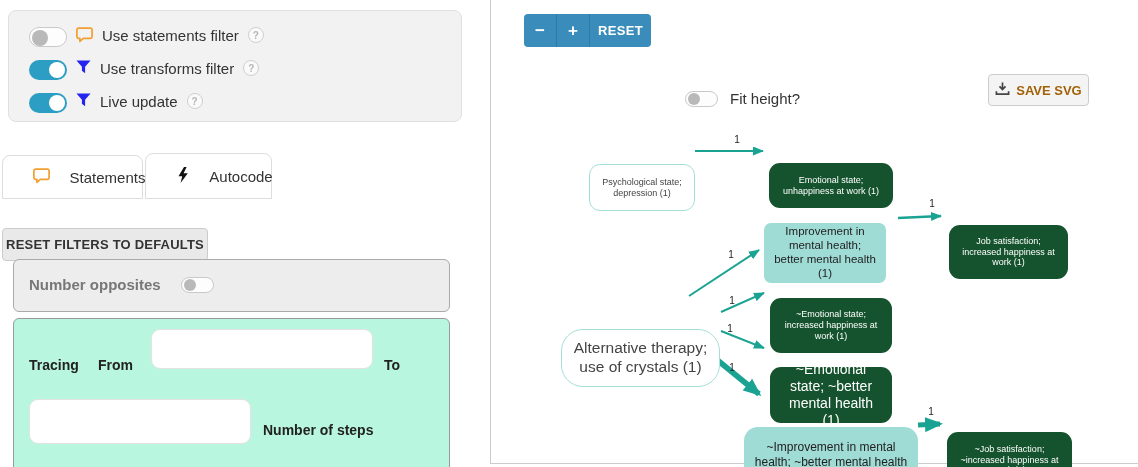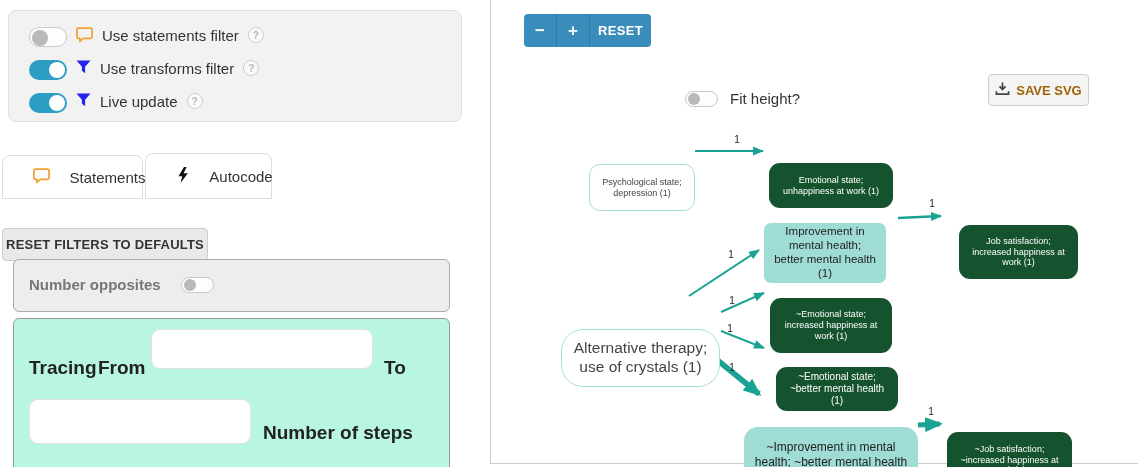--- a/index.html
+++ b/index.html
@@ -42,21 +42,21 @@
                    font-family:"Liberation Sans", sans-serif;
                    font-size:13px; font-weight:bold; color:#333; letter-spacing:.2px; cursor:pointer;margin-top:10px; }
 
   .combine-box { position:absolute; left:13px; top:259px; width:437px; height:53px;
                  background:#ededed; border:1px solid #aaa; border-radius:6px; }
   .combine-box .lbl { position:absolute; left:15px; top:16px; font-size:15px; font-weight:bold; color:#777; }
   .combine-box .toggle { position:absolute; left:167px; top:17px; }
 
   .tracing-box { position:absolute; left:13px; top:318px; width:437px; height:160px;
                  background:#b9f6e0; border:1px solid #999; border-radius:6px; }
-  .tracing-box .blbl { position:absolute; font-size:19px; font-weight:bold; color:#222; }
+  .tracing-box .blbl { position:absolute; font-size:14px; font-weight:bold; color:#222; }
   .t-input { position:absolute; background:#fff; border:1px solid #e3e3e3; border-radius:9px;
              font-size:14px; padding:0 10px; font-family:"Liberation Sans", sans-serif; }
 
   
   .right { position:absolute; left:490px; top:0; width:648px; height:464px;
            border-left:1px solid #ccc; border-bottom:1px solid #ccc; background:#fff; }
 
   .zoom-group { position:absolute; left:33px; top:14px; height:33px; display:flex;
                 background:#3a8cba; border-radius:4px; overflow:hidden; }
   .zoom-group button { background:transparent; border:none; color:#fff; cursor:pointer;
@@ -199,24 +199,24 @@
       <line x1="198" y1="296" x2="268" y2="250" stroke="#1aa392" stroke-width="2" marker-end="url(#arr)"></line>
       <line x1="230" y1="312" x2="273" y2="293" stroke="#1aa392" stroke-width="2" marker-end="url(#arr)"></line>
       <line x1="230" y1="331" x2="273" y2="348" stroke="#1aa392" stroke-width="2" marker-end="url(#arr)"></line>
       <line x1="214" y1="350" x2="268" y2="394" stroke="#1aa392" stroke-width="5.5" marker-end="url(#arrBig)"></line>
       <line x1="427" y1="425" x2="449" y2="424" stroke="#1aa392" stroke-width="5" marker-end="url(#arrBig)"></line>
     </svg>
 
     <div class="gnode plain" style="left:98px;  top:129px; width:106px; height:47px; font-size:9px;">Psychological state; depression (1)</div>
     <div class="gnode dark" style="left:278px; top:128px; width:124px; height:45px; font-size:9px;">Emotional state; unhappiness at work (1)</div>
     <div class="gnode light" style="left:273px; top:188px; width:122px; height:60px; font-size:11.5px;border-radius:7px;">Improvement in mental health; better mental health (1)</div>
-    <div class="gnode dark" style="left:468px; top:190px; width:119px; height:54px; font-size:9px;">Job satisfaction; increased happiness at work (1)</div>
+    <div class="gnode dark" style="left:458px; top:190px; width:119px; height:54px; font-size:9px;">Job satisfaction; increased happiness at work (1)</div>
     <div class="gnode plain" style="left:70px;  top:294px; width:159px; height:58px; font-size:15.5px; border-radius:22px;">Alternative therapy; use of crystals (1)</div>
     <div class="gnode dark" style="left:279px; top:263px; width:122px; height:55px; font-size:9px;">~Emotional state; increased happiness at work (1)</div>
-    <div class="gnode dark" style="left:285px; top:332px; width:122px; height:44px; font-size:10px;">~Emotional state; ~better mental health (1)</div>
+    <div class="gnode dark" style="left:279px; top:332px; width:122px; height:56px; font-size:14px;">~Emotional state; ~better mental health (1)</div>
     <div class="gnode light" style="left:253px; top:392px; width:174px; height:70px; font-size:12px; border-radius:14px;">~Improvement in mental health; ~better mental health (1)</div>
     <div class="gnode dark" style="left:456px; top:397px; width:125px; height:56px; font-size:9px;">~Job satisfaction; ~increased happiness at work (1)</div>
 
     <span class="edge-label" style="left:246px; top:139px;">1</span>
     <span class="edge-label" style="left:441px; top:203px;">1</span>
     <span class="edge-label" style="left:240px; top:254px;">1</span>
     <span class="edge-label" style="left:241px; top:300px;">1</span>
     <span class="edge-label" style="left:239px; top:328px;">1</span>
     <span class="edge-label" style="left:241px; top:367px;">1</span>
     <span class="edge-label" style="left:440px; top:411px;">1</span>

